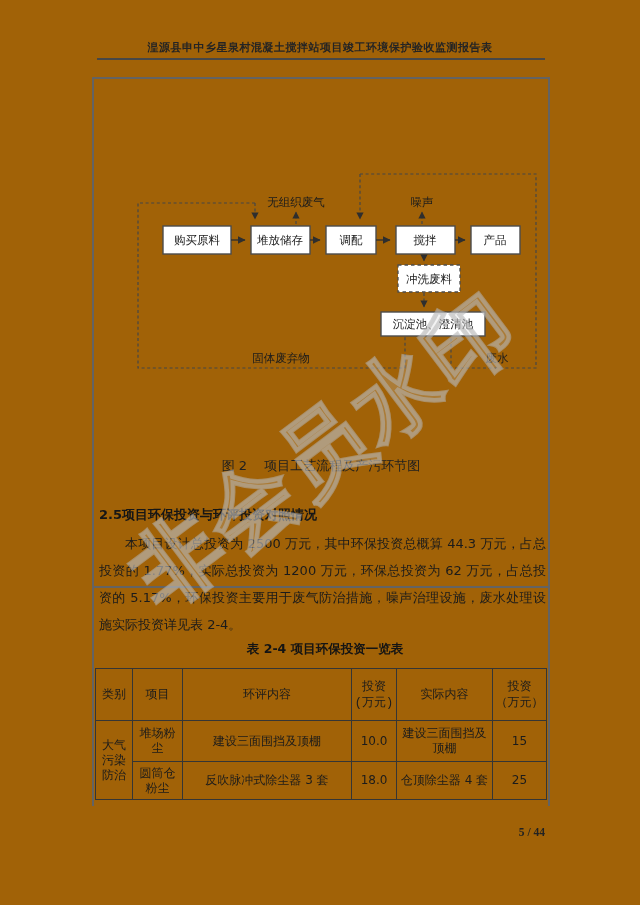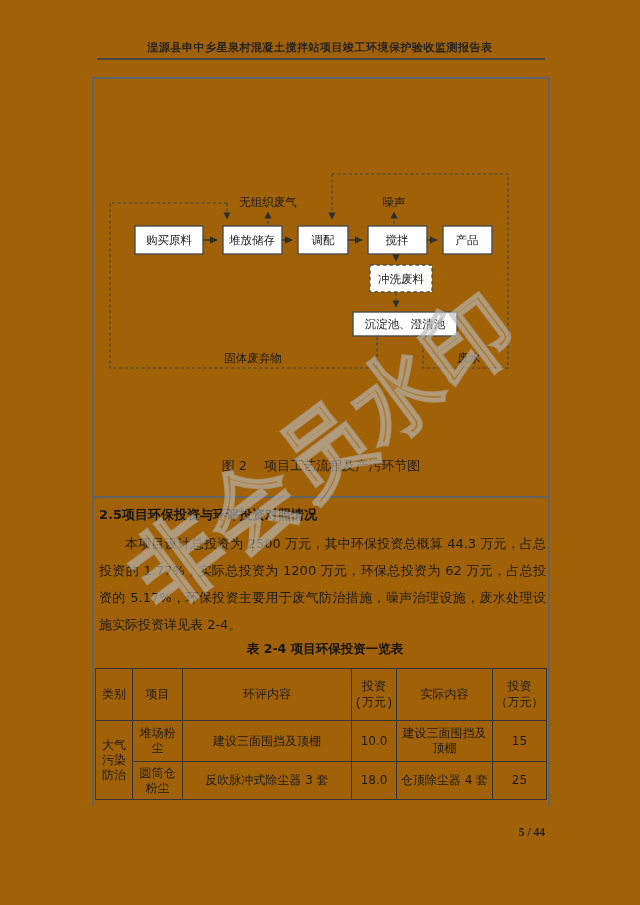--- a/index.html
+++ b/index.html
@@ -5,22 +5,22 @@
   html,body{margin:0;padding:0;}
   body{width:640px;height:905px;background:#ffffff;overflow:hidden;
        font-family:"DejaVu Sans",sans-serif;color:#1d1d1d;}
   .page{position:relative;width:640px;height:905px;background:#a16207;}
 
   .page-title{position:absolute;top:40px;left:0;width:640px;text-align:center;
     font-size:11px;font-weight:bold;color:#242424;letter-spacing:.5px;}
   .title-rule{position:absolute;top:58px;left:97px;width:448px;height:0;
     border-top:2px solid #474747;}
 
-  .figure-box{position:absolute;left:92px;top:77px;width:458px;height:421px;
-    border:2px solid #636363;box-sizing:border-box;}
+  .figure-box{position:absolute;left:92px;top:77px;width:458px;height:511px;
+    border:2px solid #636363;box-sizing:border-box;padding-left:28px;}
   .figure-box svg{display:block;}
 
   .flow-text{font-size:11.5px;fill:#1c1c1c;}
   .flow-label{font-size:11.5px;fill:#1c1c1c;}
 
   .figure-caption{position:absolute;left:92px;top:457px;width:458px;text-align:center;
     font-size:13px;color:#1f1f1f;white-space:pre;}
 
   .section-box{position:absolute;left:92px;top:498px;width:458px;height:308px;
     border-left:2px solid #636363;border-right:2px solid #636363;box-sizing:border-box;}

